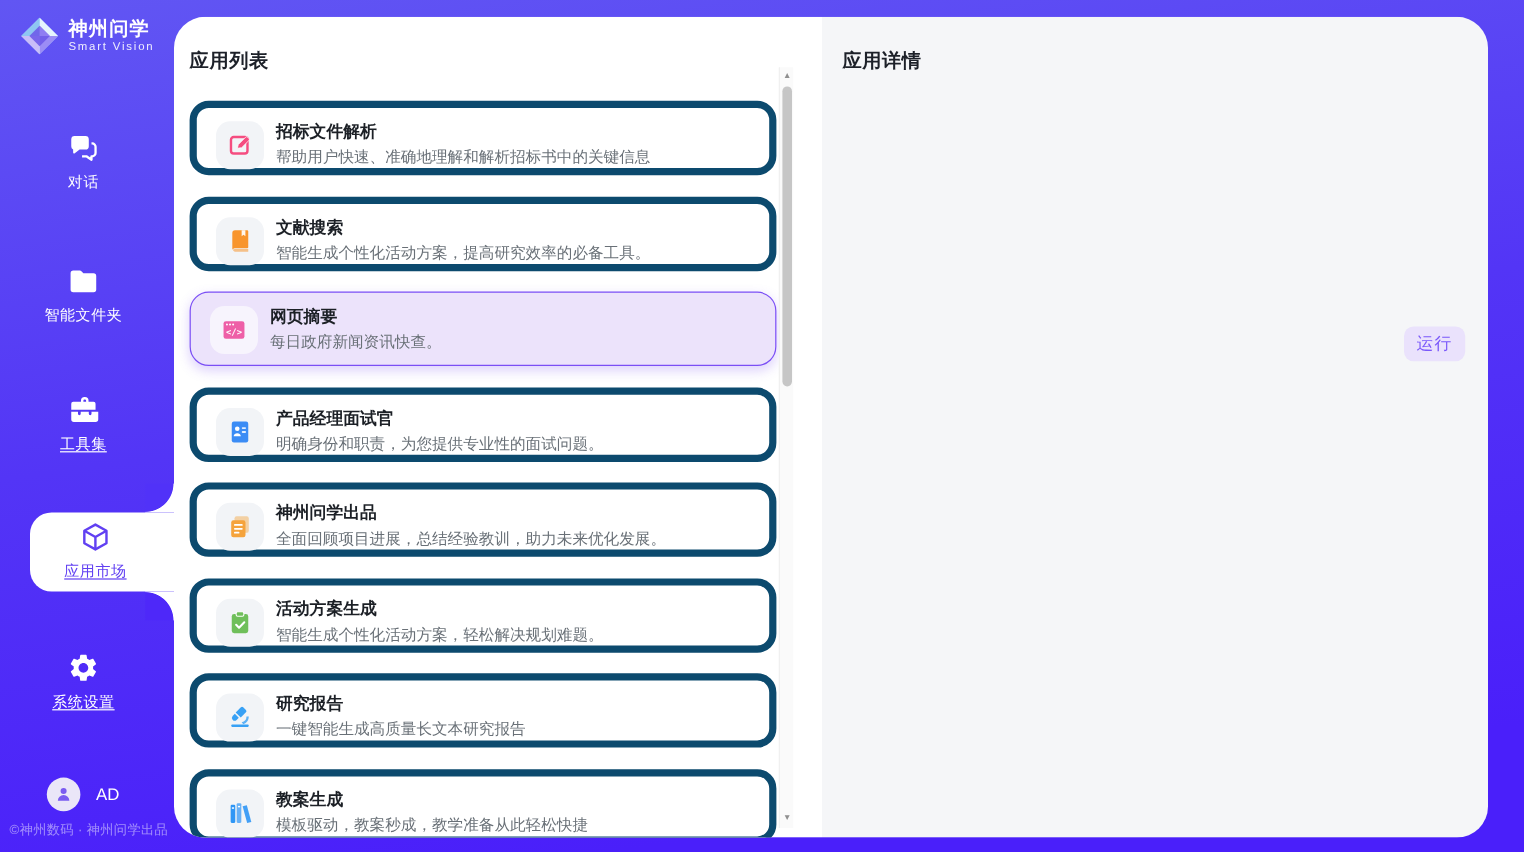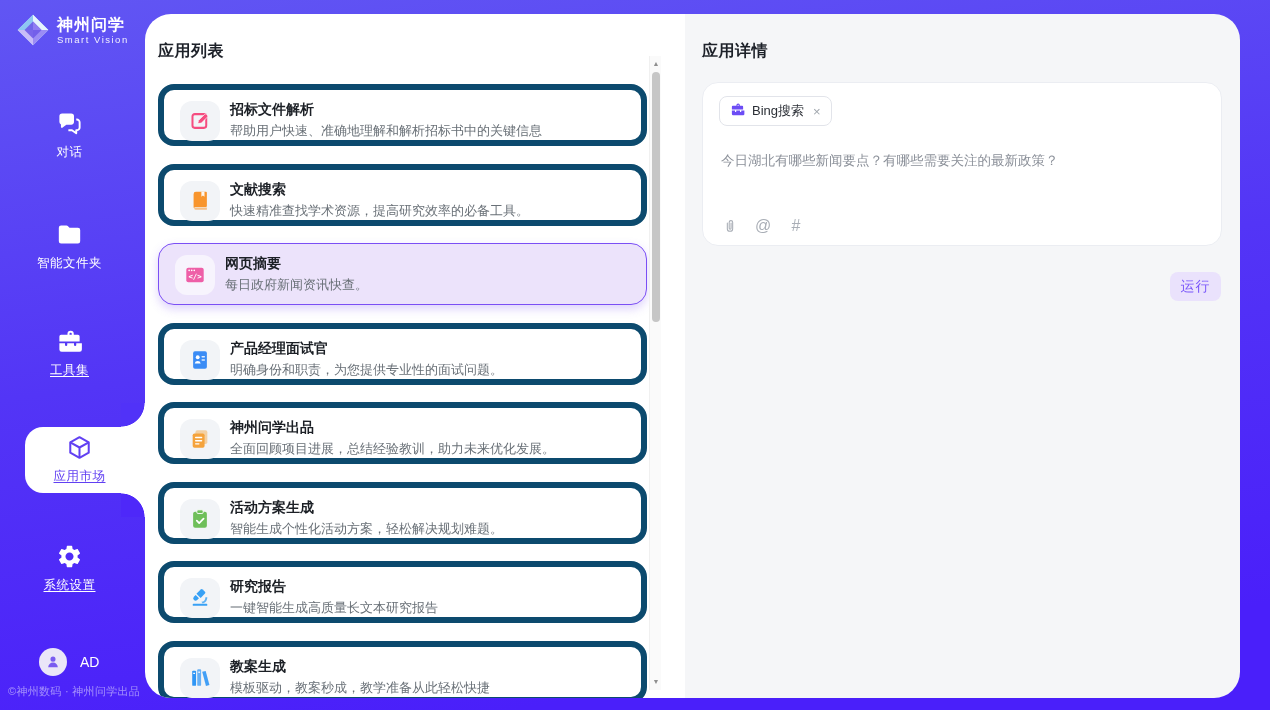--- a/index.html
+++ b/index.html
@@ -202,21 +202,21 @@
             <span class="tile">
               <span class="tile-ic" style="color: rgb(248, 149, 45);">
                 <svg viewBox="0 0 24 24" fill="currentColor">
                   <path d="M5 4.5A2.5 2.5 0 017.5 2h11a1 1 0 011 1v14.5a1 1 0 01-1 1H7.3a1.9 1.9 0 00-1.8 1.3A2.6 2.6 0 015 17.6V4.5z"></path>
                   <path d="M5.6 20.1a1.9 1.9 0 011.7-1.1h12.2v2.5H7.3a1.9 1.9 0 01-1.7-1.4z" opacity=".55"></path>
                   <path d="M13.5 2h3.4v5.4l-1.7-1.3-1.7 1.3z" fill="#fff" opacity=".92"></path>
                 </svg>
               </span>
             </span>
             <div class="card-title">文献搜索</div>
-            <div class="card-desc">快速精准查找学术资源，提高研究效率的必备工具。</div>
+            <div class="card-desc">智能生成个性化活动方案，提高研究效率的必备工具。</div>
           </div>
 
           <div class="card selected" style="top: 229px;">
             <span class="tile">
               <span class="tile-ic" style="color: rgb(238, 95, 167);">
                 <svg viewBox="0 0 24 24">
                   <rect x="2.5" y="4" width="19" height="16" rx="2.2" fill="currentColor"></rect>
                   <circle cx="5.6" cy="7" r=".9" fill="#fff"></circle>
                   <circle cx="8.4" cy="7" r=".9" fill="#fff"></circle>
                   <circle cx="11.2" cy="7" r=".9" fill="#fff"></circle>
@@ -309,43 +309,17 @@
       <div class="scrollbar">
         <div class="sb-arrow up">▲</div>
         <div class="sb-thumb"></div>
         <div class="sb-arrow down">▼</div>
       </div>
     </div>
 
     <div class="detail-panel">
       <div class="panel-title">应用详情</div>
 
-      <div class="prompt-card">
-        <div class="tool-tag">
-          <span><svg viewBox="0 0 24 24" fill="currentColor">
-                <path d="M9.2 6V5.2a2.7 2.7 0 012.7-2.7h.2a2.7 2.7 0 012.7 2.7V6h3.7A1.5 1.5 0 0120 7.5V12H2V7.5A1.5 1.5 0 013.5 6h5.7zm1.8 0h2v-.8a.9.9 0 00-.9-.9h-.2a.9.9 0 00-.9.9V6zM2 13.5h5V15a1 1 0 002 0v-1.5h6V15a1 1 0 002 0v-1.5h5V19a2 2 0 01-2 2H4a2 2 0 01-2-2v-5.5z" transform="translate(1 0)"></path>
-              </svg></span>
-          <span class="tag-label">Bing搜索</span>
-          <span class="tag-close">×</span>
-        </div>
-        <div class="prompt-text">今日湖北有哪些新闻要点？有哪些需要关注的最新政策？</div>
-        <div class="input-icons">
-
-            <span class="ipt-ic">
-              <svg viewBox="0 0 24 24" fill="none" stroke="currentColor" stroke-width="1.6" stroke-linecap="round">
-                <path d="M8 7.5v8.5a4 4 0 008 0V6.5a2.6 2.6 0 00-5.2 0v9a1.4 1.4 0 002.8 0v-8"></path>
-              </svg>
-            </span>
-
-            <span class="ipt-ic">
-              <span class="txt-ic">@</span>
-            </span>
-
-            <span class="ipt-ic">
-              <span class="txt-ic">#</span>
-            </span>
-          </div>
-      </div>
 
       <button class="run-btn">运行</button>
     </div>
   </div>
 </div>
 
 </body></html>

